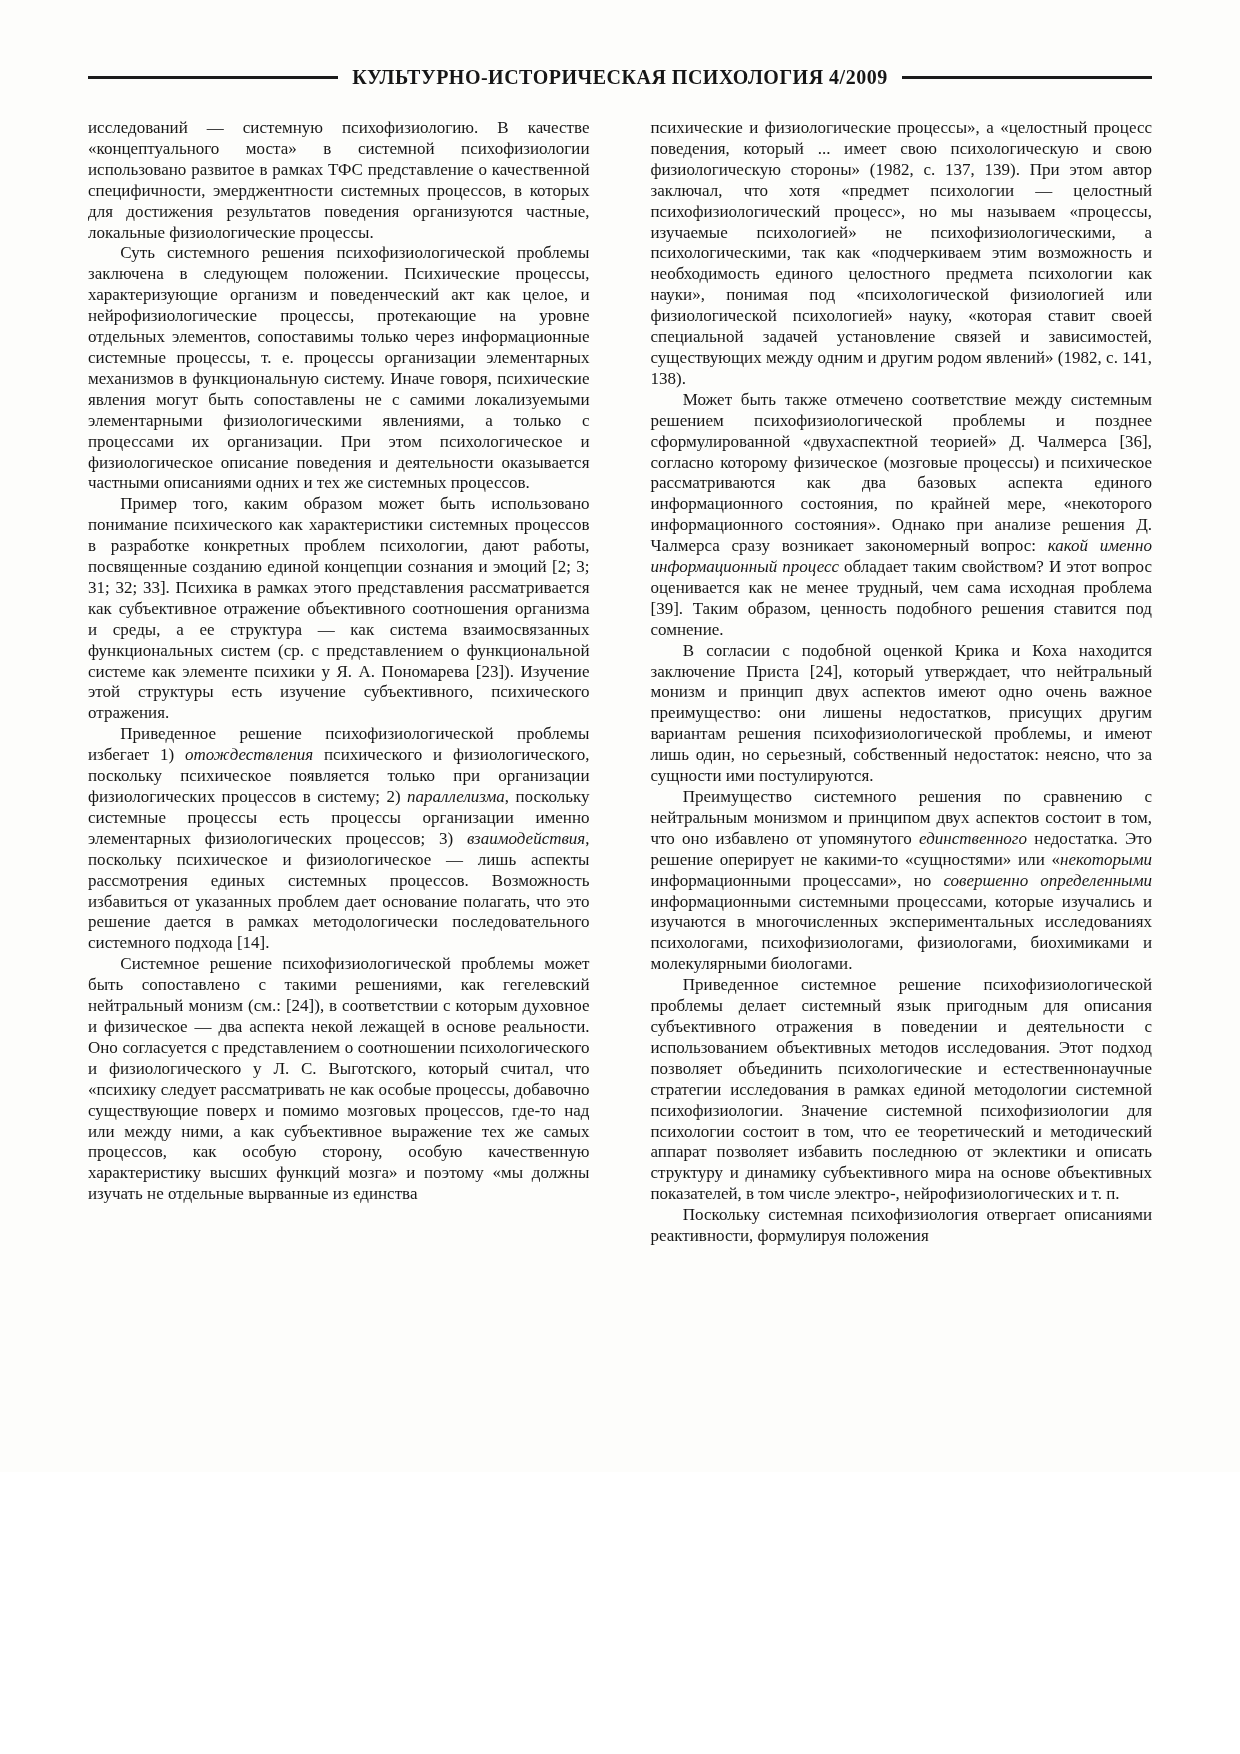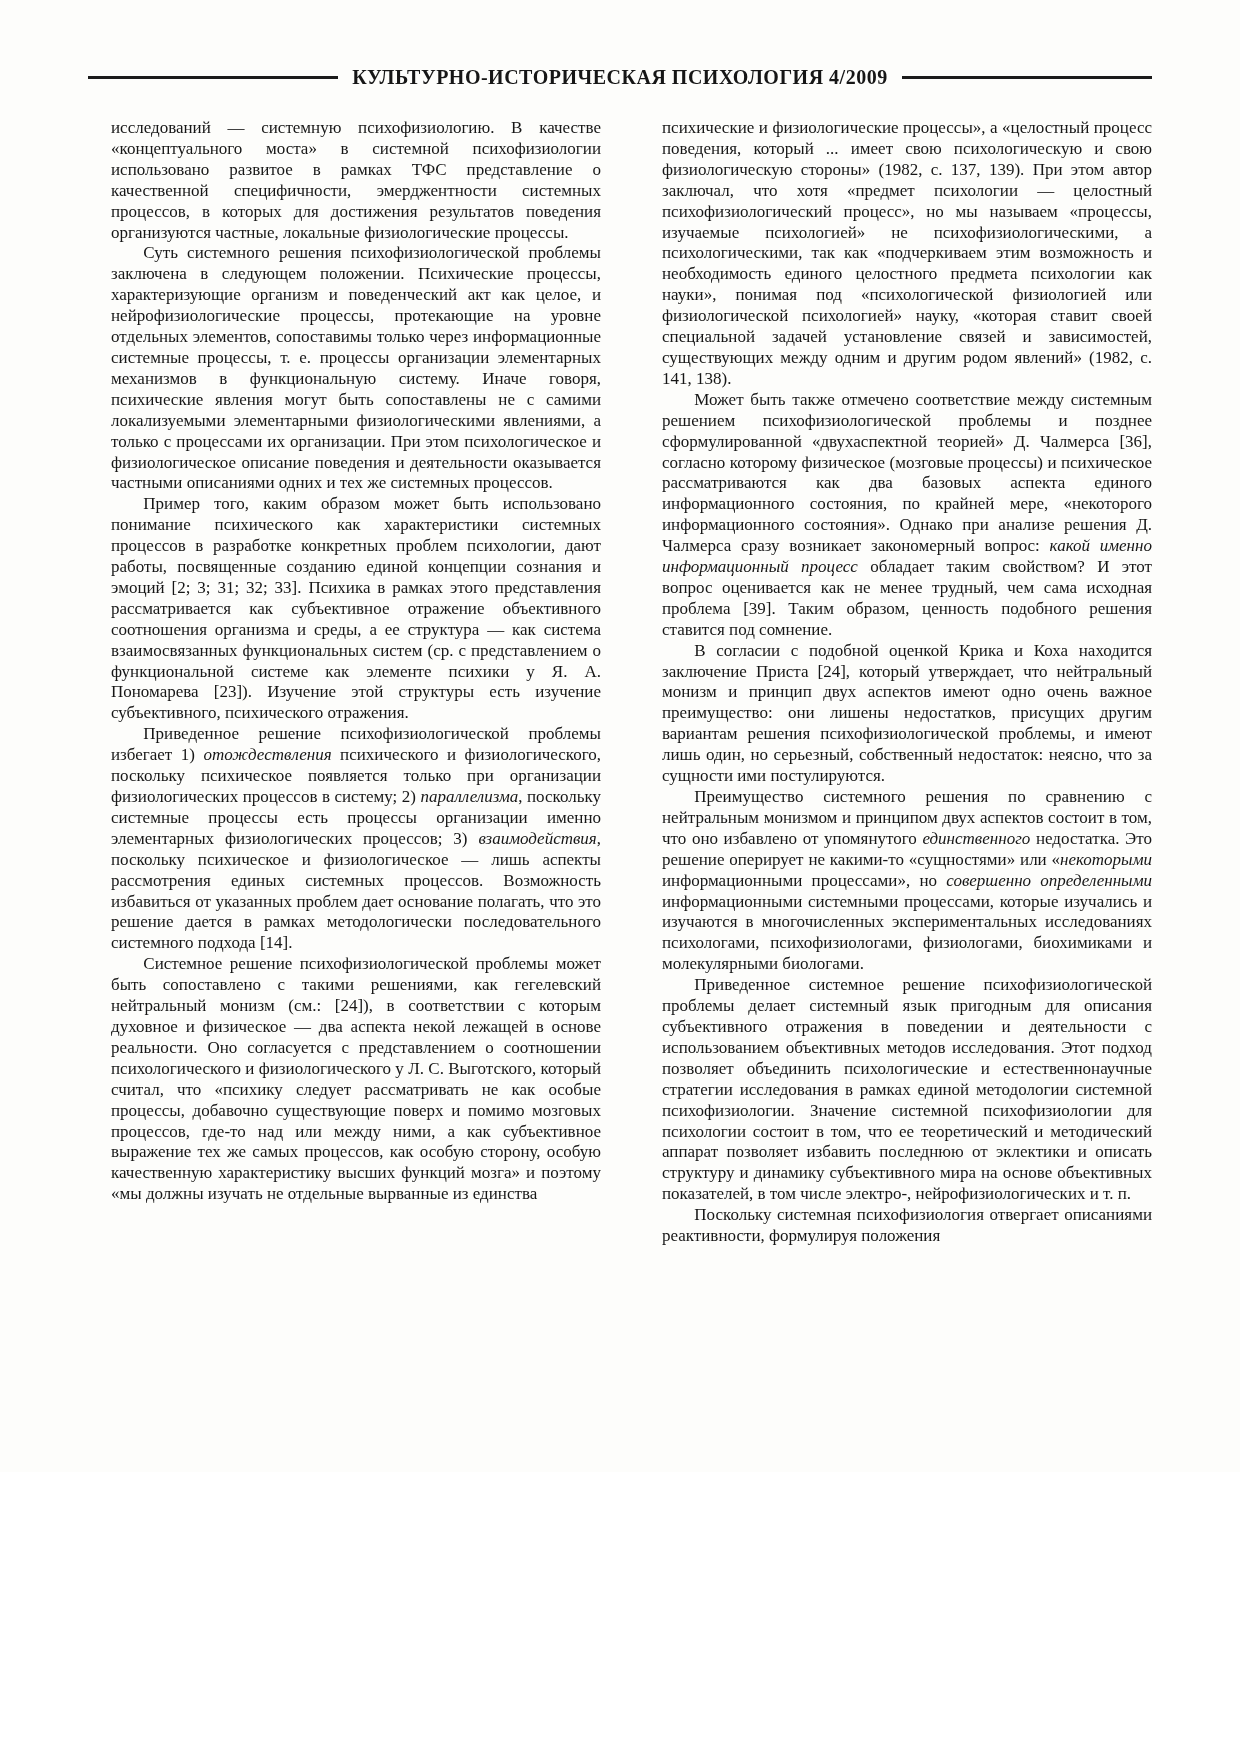--- a/index.html
+++ b/index.html
@@ -30,21 +30,20 @@
   }
   .content {
     position: absolute;
     top: 118px; left: 88px; right: 88px;
     display: flex;
     gap: 61px;
     text-align: justify;
     font-size: 17px;
     line-height: 20.9px;
     hyphens: auto;
-    margin-left: 23px;
     -webkit-hyphens: auto;
   }
   .col { flex: 1; min-width: 0; }
   p.para { margin: 0; }
   p.para.indent { text-indent: 1.9em; }
   .it { font-style: italic; }
   .footer {
     position: absolute;
     top: 1483px; left: 100px; right: 88px;
     display: flex;

